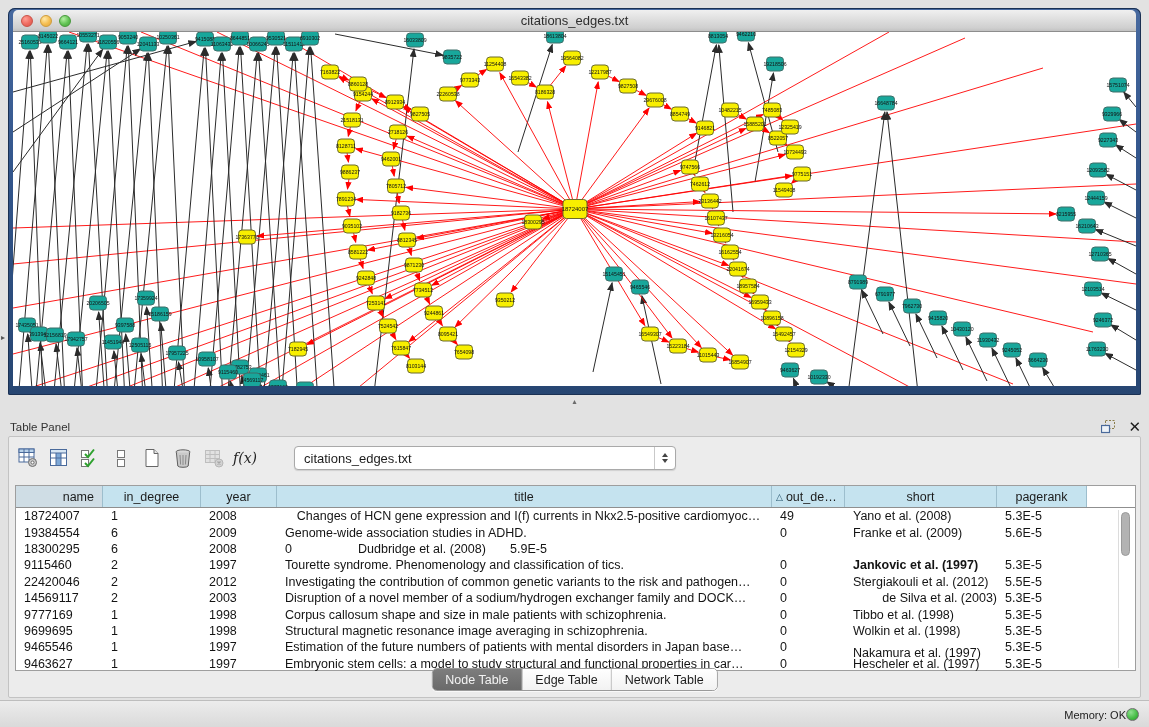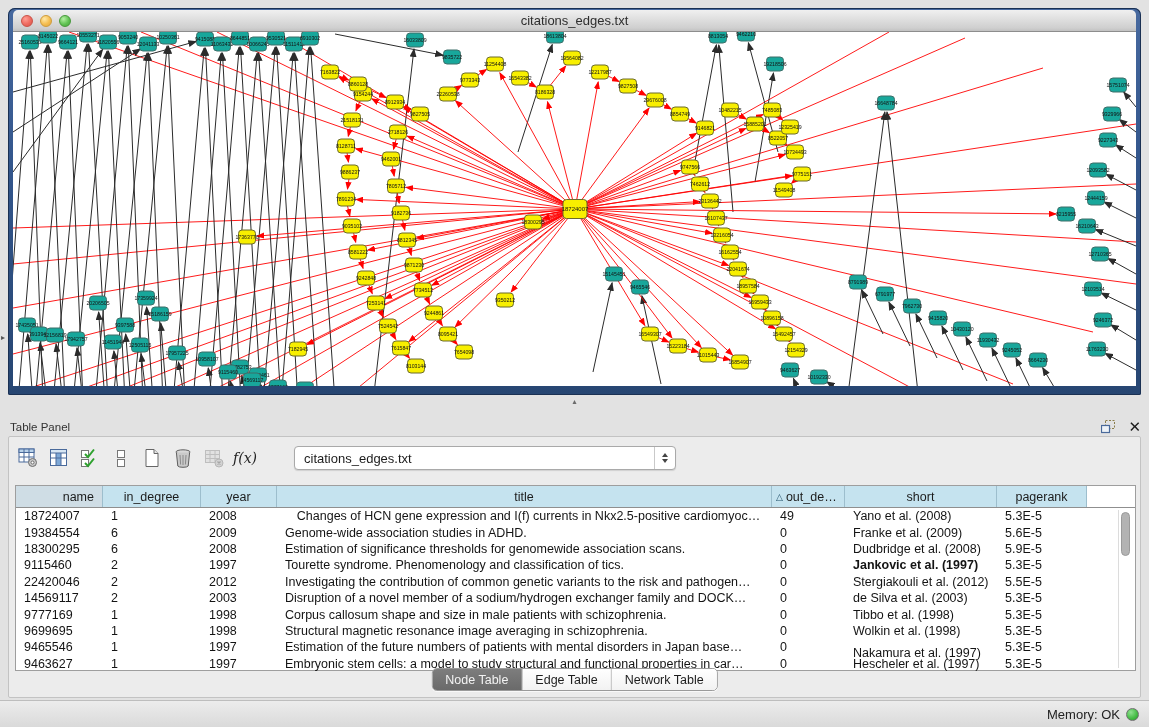--- a/index.html
+++ b/index.html
@@ -89,21 +89,21 @@
   }
   .tab{padding:0 13px;font-size:12.5px;display:flex;align-items:center;color:#1d1d1d;border-right:1px solid #b5b5b5;background:linear-gradient(180deg,#ffffff,#f2f2f2);}
   .tab:last-child{border-right:none;}
   .tab.sel{background:linear-gradient(180deg,#7d7d7d,#6a6a6a);color:#f3f3f3;}
 
   
   .statusbar{
     position:absolute;left:0;top:700px;width:1149px;height:27px;
     background:linear-gradient(180deg,#ececec,#d9d9d9);border-top:1px solid #bdbdbd;
   }
-  .memory{position:absolute;right:10px;top:0;height:27px;display:flex;align-items:center;gap:6px;font-size:13px;color:#222;}
+  .memory{position:absolute;right:10px;top:0;height:27px;display:flex;align-items:center;font-size:11px;color:#222;}
   .memdot{width:13px;height:13px;border-radius:50%;background:radial-gradient(circle at 35% 30%,#8fe08f,#43bb43 60%,#2f962f);border:1px solid #6f6f6f;box-sizing:border-box;}
 </style>
 </head>
 <body>
 
 <div class="net-window">
   <div class="titlebar">
     <div class="lights">
       <div class="light red"></div>
       <div class="light yellow"></div>
@@ -969,21 +969,20 @@
           <div class="td" style="width: 76px;">2009</div>
           <div class="td" style="width: 495px;">Genome-wide association studies in ADHD.</div>
           <div class="td" style="width: 73px;">0</div>
           <div class="td" style="width: 152px;">Franke et al. (2009)</div>
           <div class="td" style="width: 90px;">5.6E-5</div>
         </div>
         <div class="tr">
           <div class="td" style="width: 87px;">18300295</div>
           <div class="td" style="width: 98px;">6</div>
           <div class="td" style="width: 76px;">2008</div>
-          <div class="td" style="width: 495px;">Estimation of significance thresholds for genomewide association scans.</div>
           <div class="td" style="width: 73px;">0</div>
           <div class="td" style="width: 152px;">Dudbridge et al. (2008)</div>
           <div class="td" style="width: 90px;">5.9E-5</div>
         </div>
         <div class="tr">
           <div class="td" style="width: 87px;">9115460</div>
           <div class="td" style="width: 98px;">2</div>
           <div class="td" style="width: 76px;">1997</div>
           <div class="td" style="width: 495px;">Tourette syndrome. Phenomenology and classification of tics.</div>
           <div class="td" style="width: 73px;">0</div>
@@ -998,21 +997,21 @@
           <div class="td" style="width: 73px;">0</div>
           <div class="td" style="width: 152px;">Stergiakouli et al. (2012)</div>
           <div class="td" style="width: 90px;">5.5E-5</div>
         </div>
         <div class="tr">
           <div class="td" style="width: 87px;">14569117</div>
           <div class="td" style="width: 98px;">2</div>
           <div class="td" style="width: 76px;">2003</div>
           <div class="td" style="width: 495px;">Disruption of a novel member of a sodium/hydrogen exchanger family and DOCK…</div>
           <div class="td" style="width: 73px;">0</div>
-          <div class="td" style="width: 152px;">de Silva et al. (2003)</div>
+          <div class="td" style="width: 152px; text-align: right;">de Silva et al. (2003)</div>
           <div class="td" style="width: 90px;">5.3E-5</div>
         </div>
         <div class="tr">
           <div class="td" style="width: 87px;">9777169</div>
           <div class="td" style="width: 98px;">1</div>
           <div class="td" style="width: 76px;">1998</div>
           <div class="td" style="width: 495px;">Corpus callosum shape and size in male patients with schizophrenia.</div>
           <div class="td" style="width: 73px;">0</div>
           <div class="td" style="width: 152px;">Tibbo et al. (1998)</div>
           <div class="td" style="width: 90px;">5.3E-5</div>

